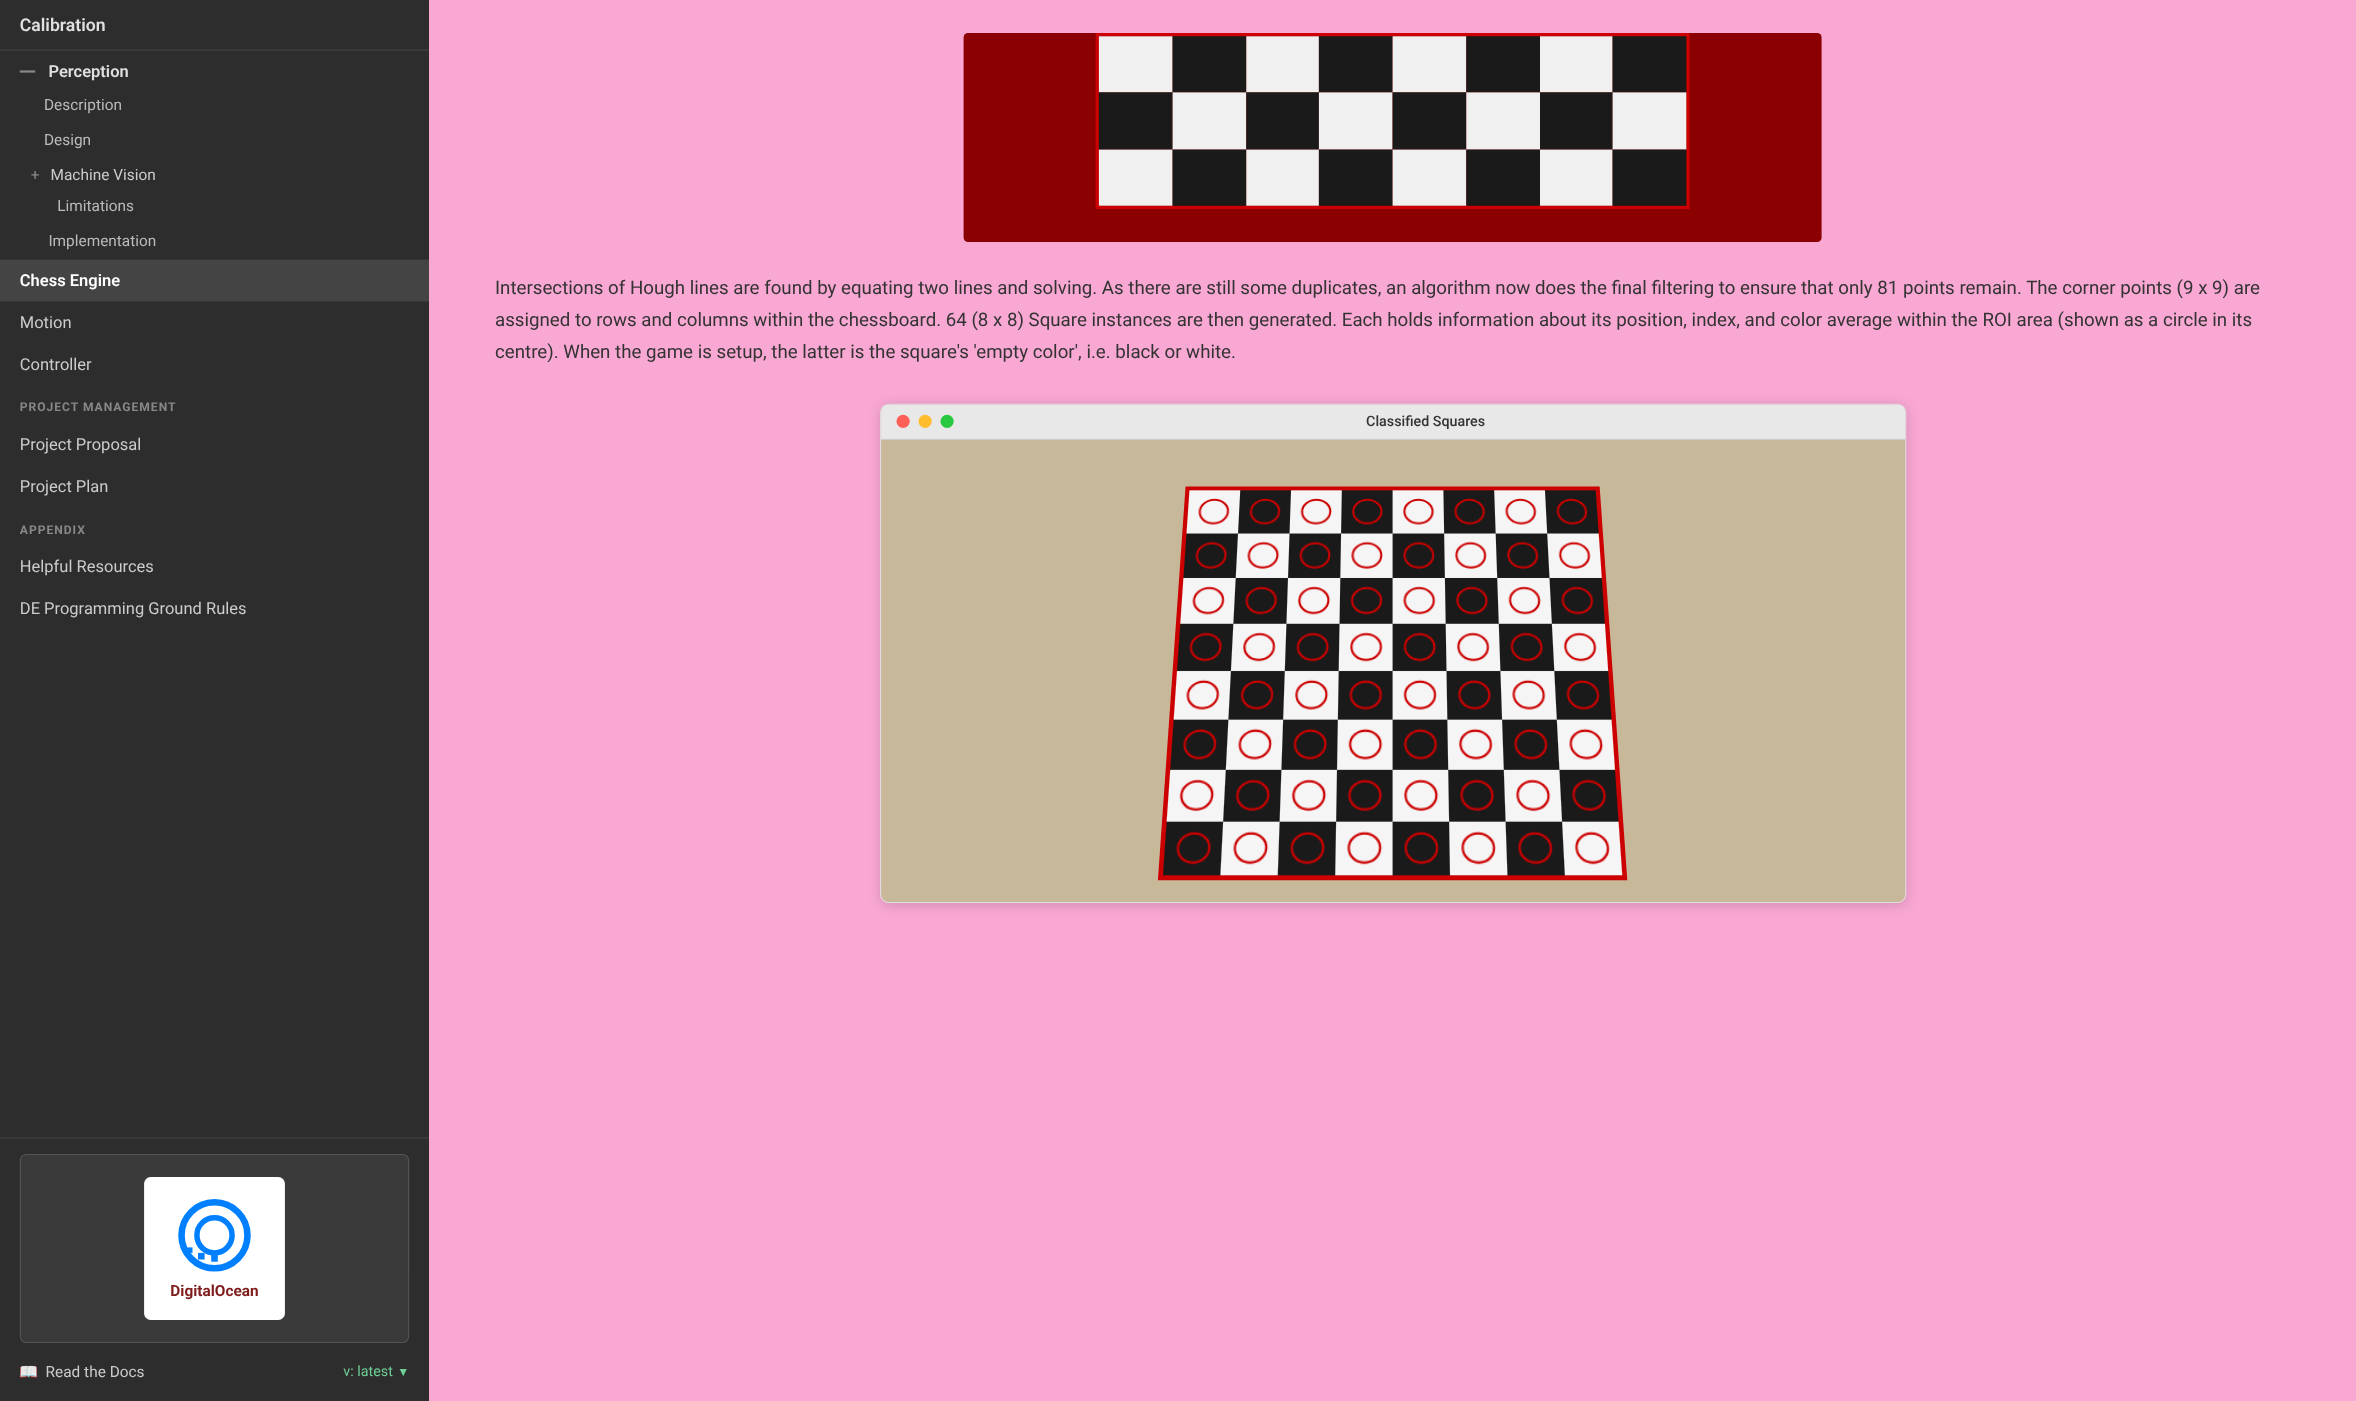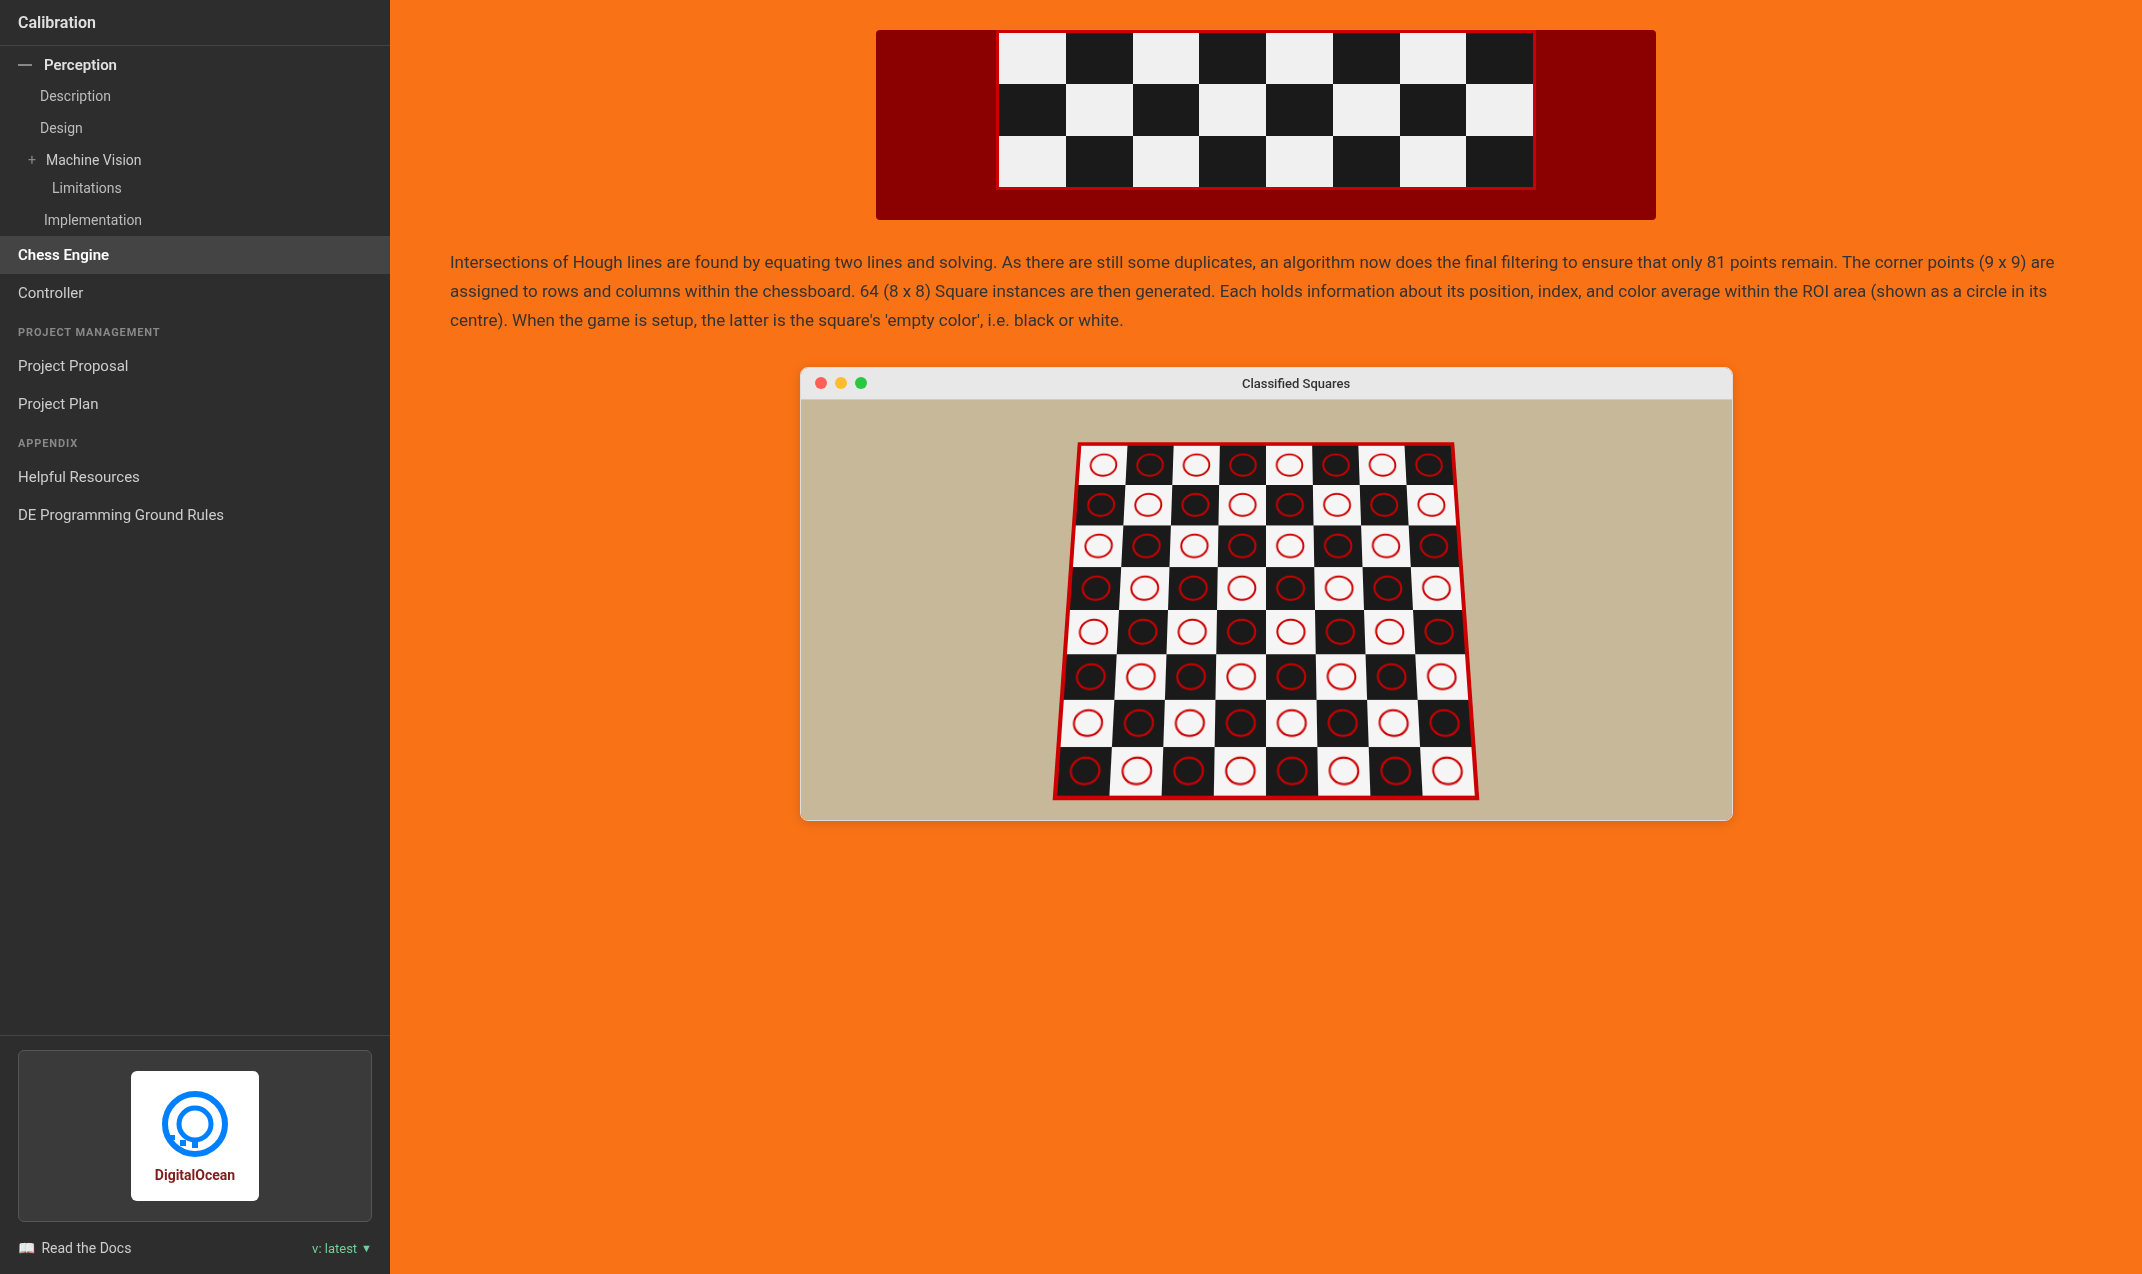--- a/index.html
+++ b/index.html
@@ -109,21 +109,21 @@
       color: #6fcf97;
       font-size: 13px;
       cursor: pointer;
     }
 
     
     #main {
       flex: 1;
       overflow-y: auto;
       padding: 30px 60px 60px 60px;
-      background: #f97316;
+      background: #f9a8d4;
     }
 
     .content-image-container {
       display: flex;
       justify-content: center;
       margin-bottom: 28px;
     }
 
     .content-image {
       width: 780px;
@@ -276,20 +276,23 @@
     <span>Limitations</span>
   </div>
   <div class="sidebar-child-item" style="padding-left: 44px;">
     <span>Implementation</span>
   </div>
 
   <div class="sidebar-main-item active">
     <span>Chess Engine</span>
   </div>
 
+  <div class="sidebar-main-item">
+    <span>Motion</span>
+  </div>
 
   <div class="sidebar-main-item">
     <span>Controller</span>
   </div>
 
   <div class="sidebar-section-header">
     <span>PROJECT MANAGEMENT</span>
   </div>
   <div class="sidebar-main-item">
     <span>Project Proposal</span>

